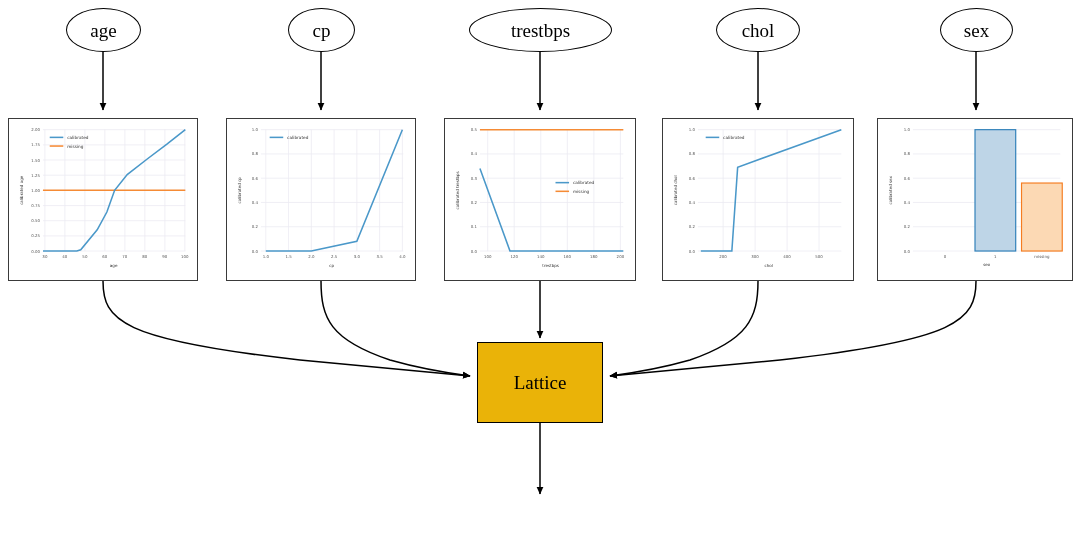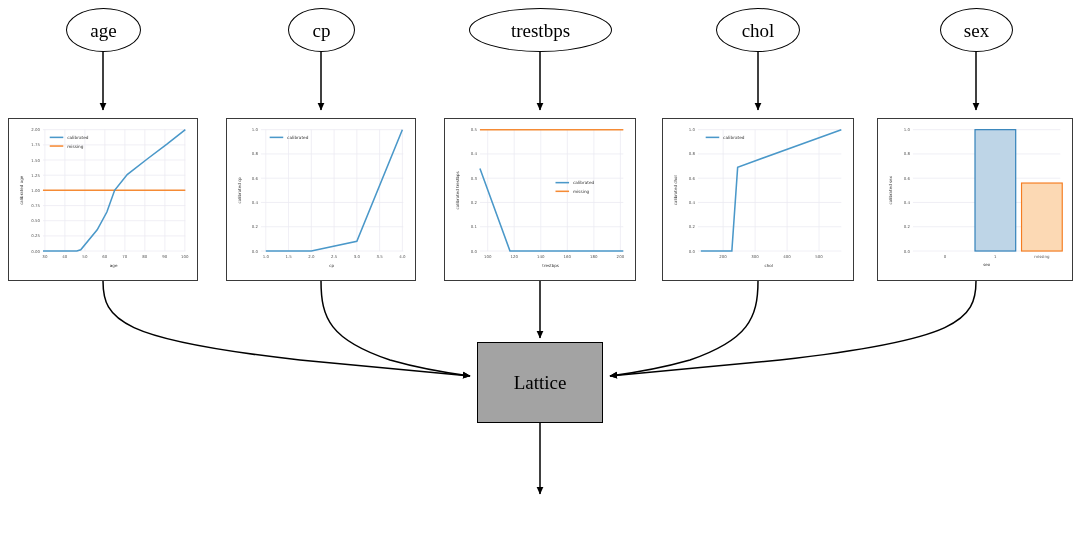--- a/index.html
+++ b/index.html
@@ -9,21 +9,21 @@
   svg.wires{position:absolute;left:0;top:0;width:1080px;height:548px;pointer-events:none;}
 
   
   .node-ellipse{
     position:absolute;border:1.4px solid #000;border-radius:50%;
     background:#fff;display:flex;align-items:center;justify-content:center;
     font-family:"Liberation Serif", serif;color:#000;box-sizing:border-box;
   }
   .node-ellipse .lbl{font-size:19px;line-height:1;}
   .node-box{
-    position:absolute;border:1.4px solid #000;background:#a3a3a3;
+    position:absolute;border:1.4px solid #000;background:#eab308;
     display:flex;align-items:center;justify-content:center;box-sizing:border-box;
     font-family:"Liberation Serif", serif;
   }
   .node-box .lbl{font-size:19px;}
 
   
   .panel{
     position:absolute;border:1.6px solid #3a3a3a;background:#ffffff;box-sizing:border-box;
   }
   .figwrap{position:absolute;inset:2px;}

